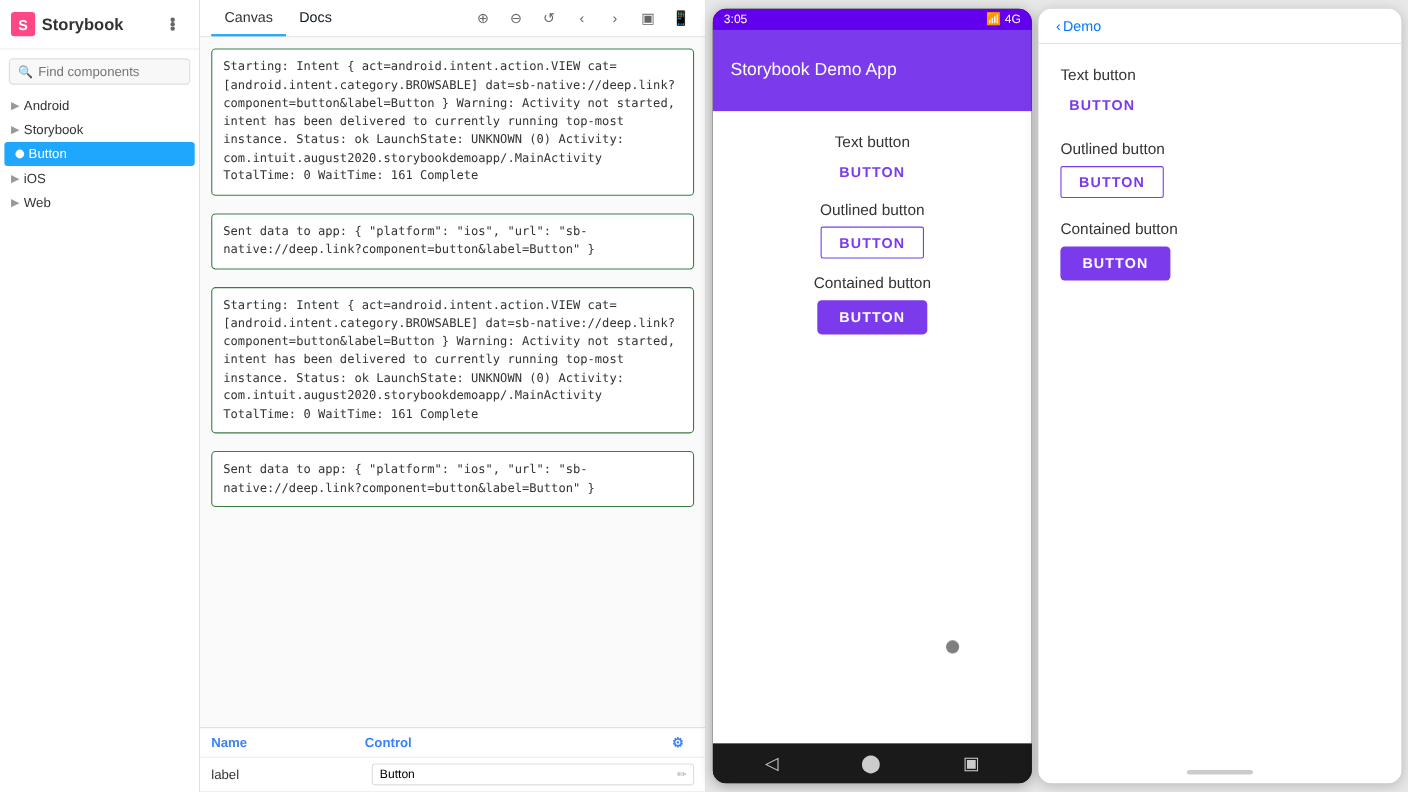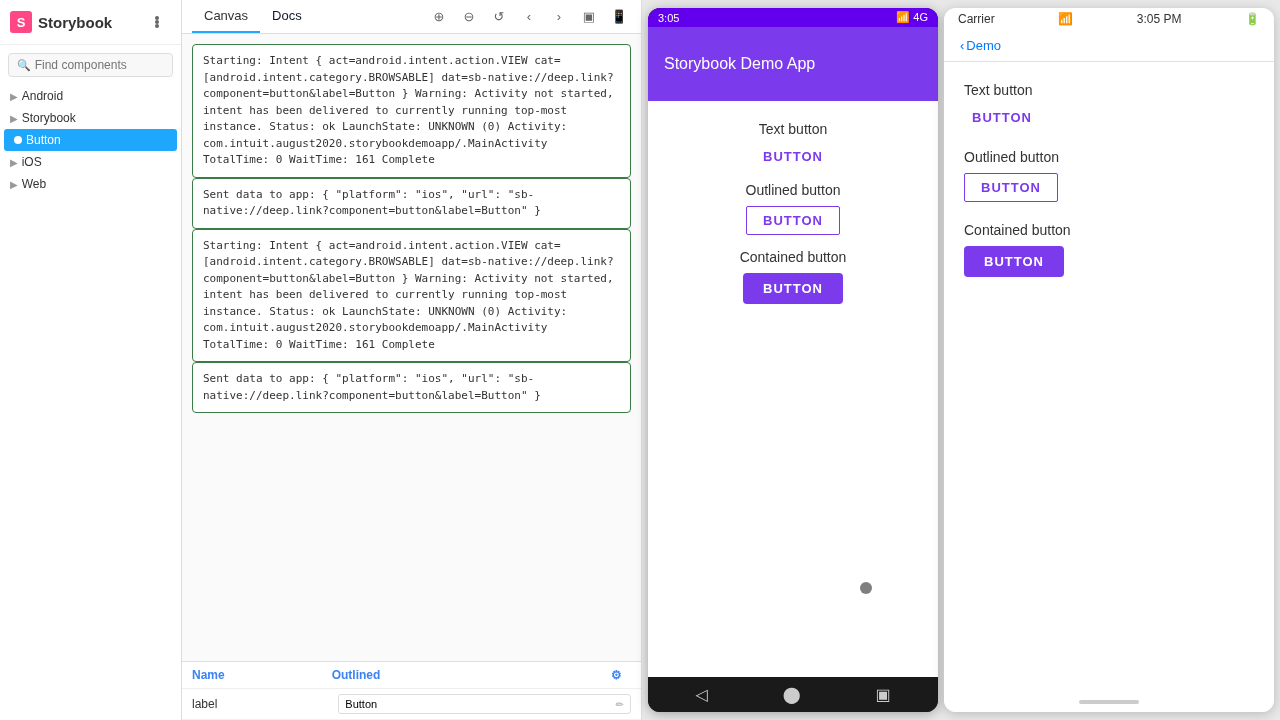--- a/index.html
+++ b/index.html
@@ -121,21 +121,21 @@
     }
 
     
     .log-area {
       flex: 1;
       overflow-y: auto;
       padding: 10px;
       background: #fafafa;
       display: flex;
       flex-direction: column;
-      gap: 0;
+      gap: 16px;
     }
     .log-entry {
       border: 1.5px solid #3a7d44;
       border-radius: 4px;
       padding: 8px 10px;
       font-size: 11px;
       color: #333;
       background: #fff;
       line-height: 1.5;
       font-family: monospace;
@@ -367,21 +367,21 @@
     </div>
     <div class="log-entry">
       Sent data to app: { "platform": "ios", "url": "sb-native://deep.link?component=button&amp;label=Button" }
     </div>
   </div>
 
   <div class="bottom-panel">
     <div class="controls-table">
       <div class="controls-header">
         <span class="col-name">Name</span>
-        <span class="col-control">Outlined</span>
+        <span class="col-control">Control</span>
         <span class="col-icon">⚙</span>
       </div>
       <div class="controls-row">
         <span class="col-name">label</span>
         <div class="col-control">
           <div class="control-input-wrap">
             <input type="text" value="Button" style="">
             <span class="edit-icon">✏</span>
           </div>
         </div>
@@ -415,26 +415,20 @@
       </div>
     </div>
     <div class="android-nav-bar">
       <button class="nav-btn">◁</button>
       <button class="nav-btn">⬤</button>
       <button class="nav-btn">▣</button>
     </div>
   </div>
 
   <div class="ios-phone">
-    <div class="ios-status-bar">
-      <span>Carrier</span>
-      <span>📶</span>
-      <span>3:05 PM</span>
-      <span>🔋</span>
-    </div>
     <div class="ios-nav-bar">
       <div class="ios-back">
         <span>‹</span>
         <span>Demo</span>
       </div>
     </div>
     <div class="ios-content">
       <div class="ios-section">
         <span class="ios-section-label">Text button</span>
         <button class="ios-btn-text">BUTTON</button>

